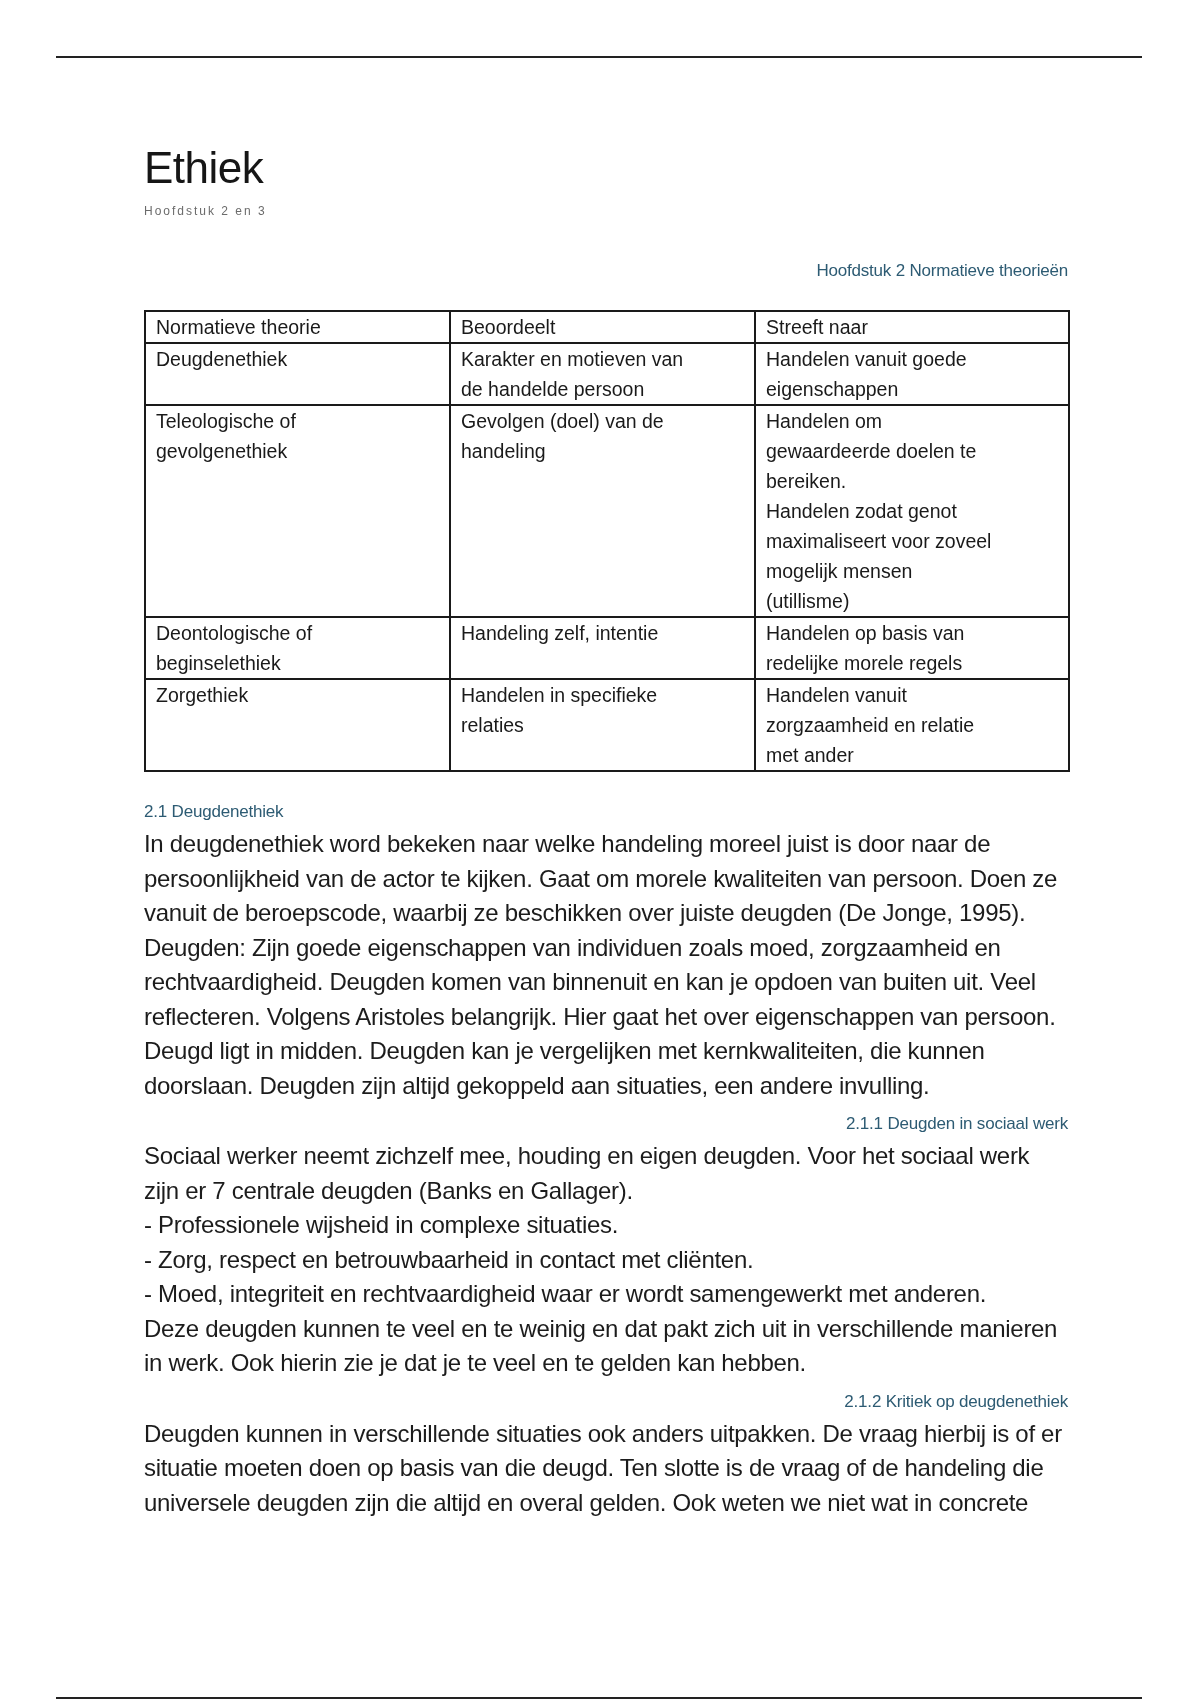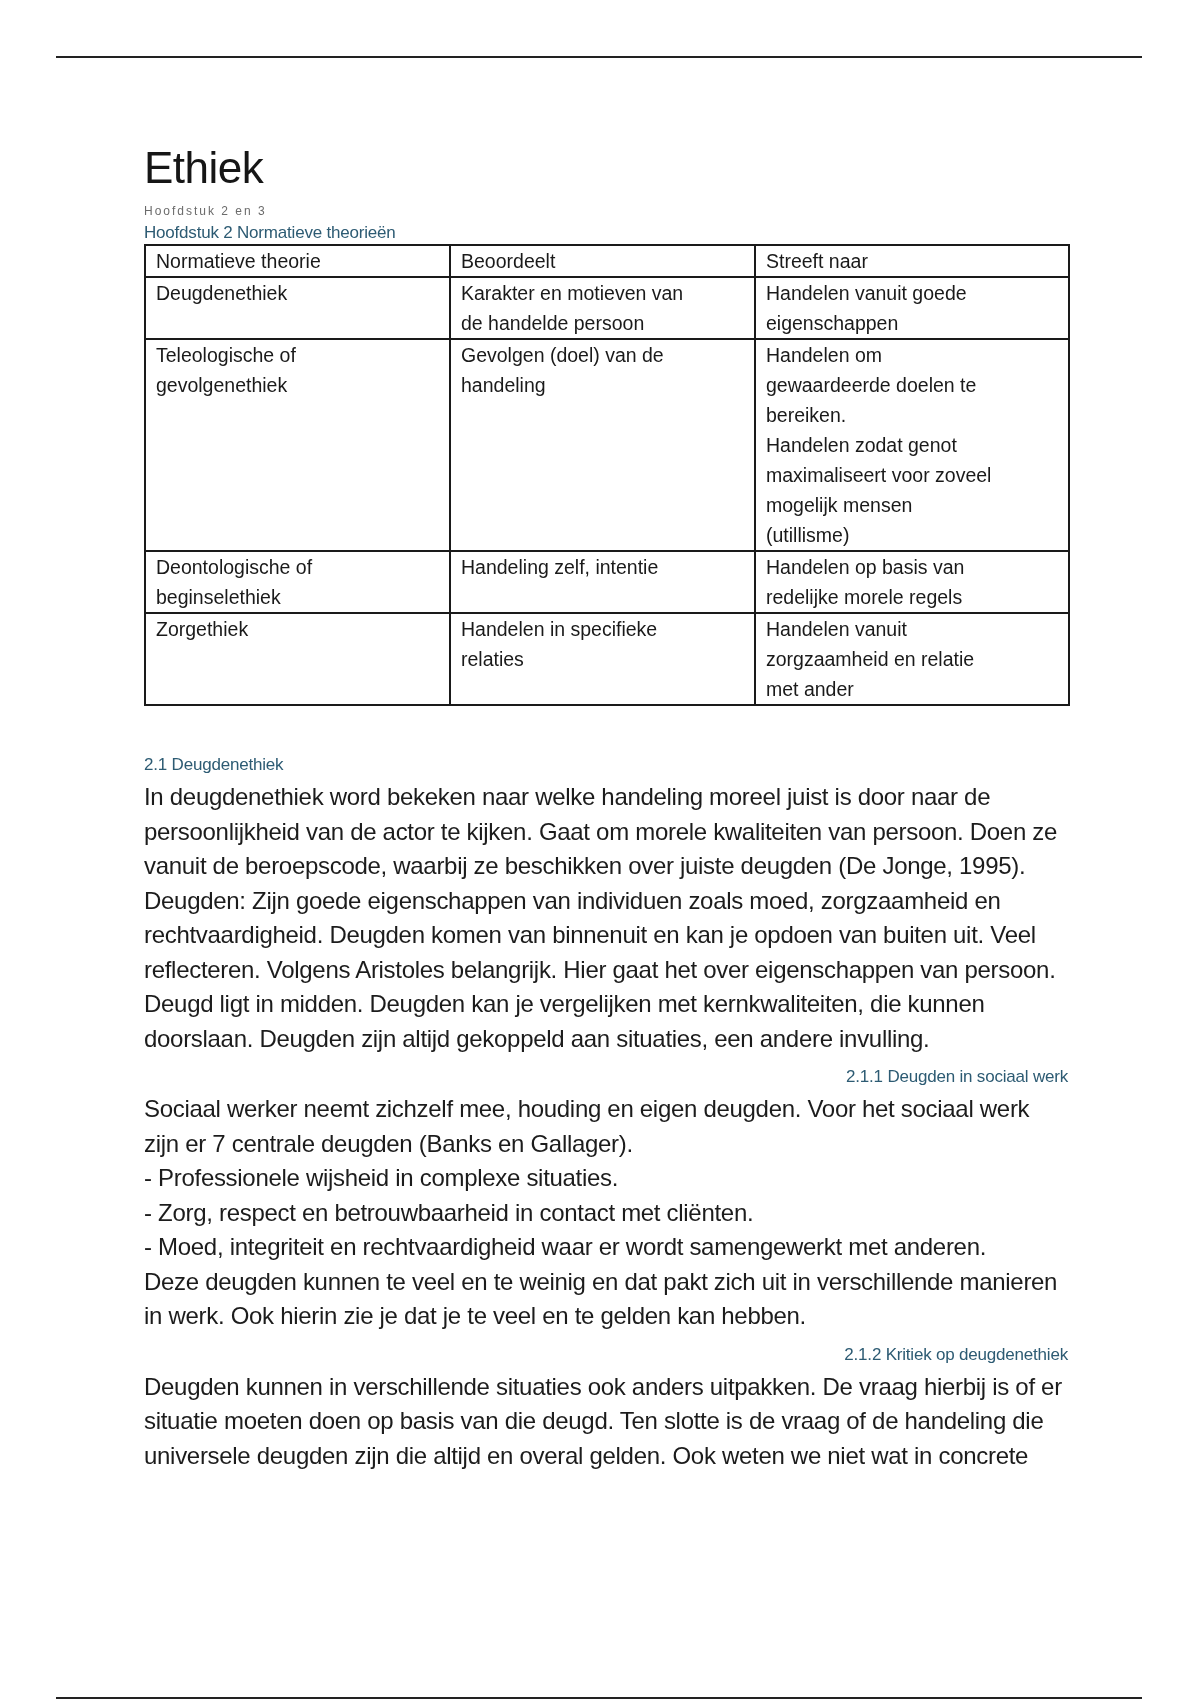--- a/index.html
+++ b/index.html
@@ -46,23 +46,25 @@
       margin-top: 10px;
       line-height: 22px;
     }
     .heading {
       color: #2d5b73;
       font-size: 17px;
       line-height: 22px;
       letter-spacing: -0.2px;
     }
     .h-chapter {
+      margin-top: 38px;
+      text-align: right;
     }
     table.theories {
-      margin-top: 0;
+      margin-top: 28px;
       width: 924px;
       border-collapse: collapse;
       table-layout: fixed;
       font-size: 19.5px;
       line-height: 30px;
       color: #1a1a1a;
     }
     table.theories th, table.theories td {
       border: 2px solid #1a1a1a;
       padding: 0 10px;
@@ -75,21 +77,21 @@
     }
     .col1 { width: 305px; }
     .col2 { width: 305px; }
     .col3 { width: 314px; }
     .cell-line { display: block; }
 
     .section {
       margin-top: 0;
     }
     .h-section {
-      margin-top: 48px;
+      margin-top: 29px;
     }
     .h-sub {
       margin-top: 10px;
       text-align: right;
     }
     .para {
       font-size: 24px;
       line-height: 34.5px;
       color: #1c1c1c;
       letter-spacing: -0.3px;

